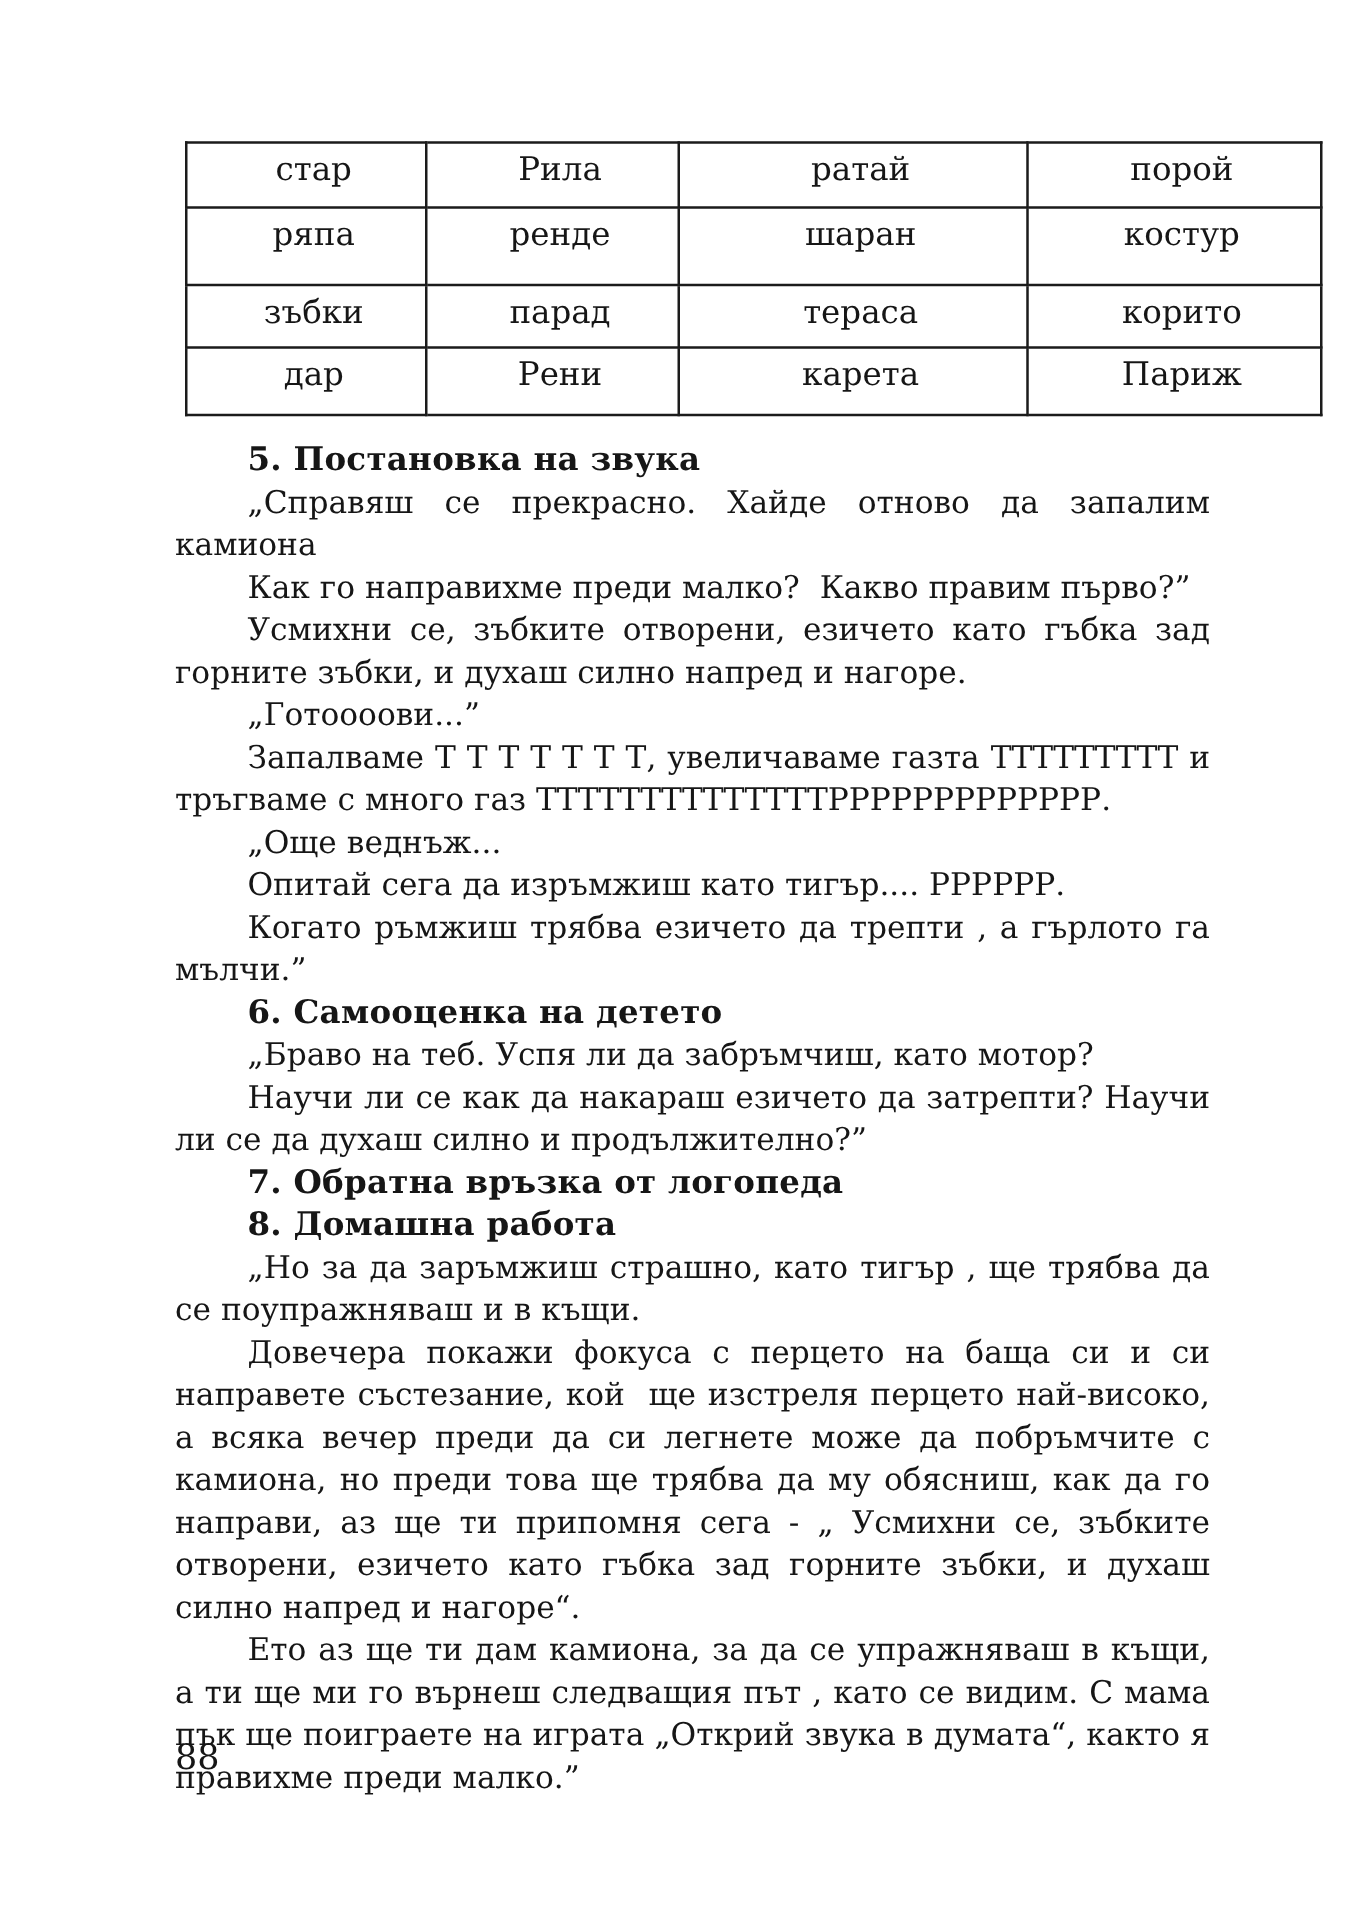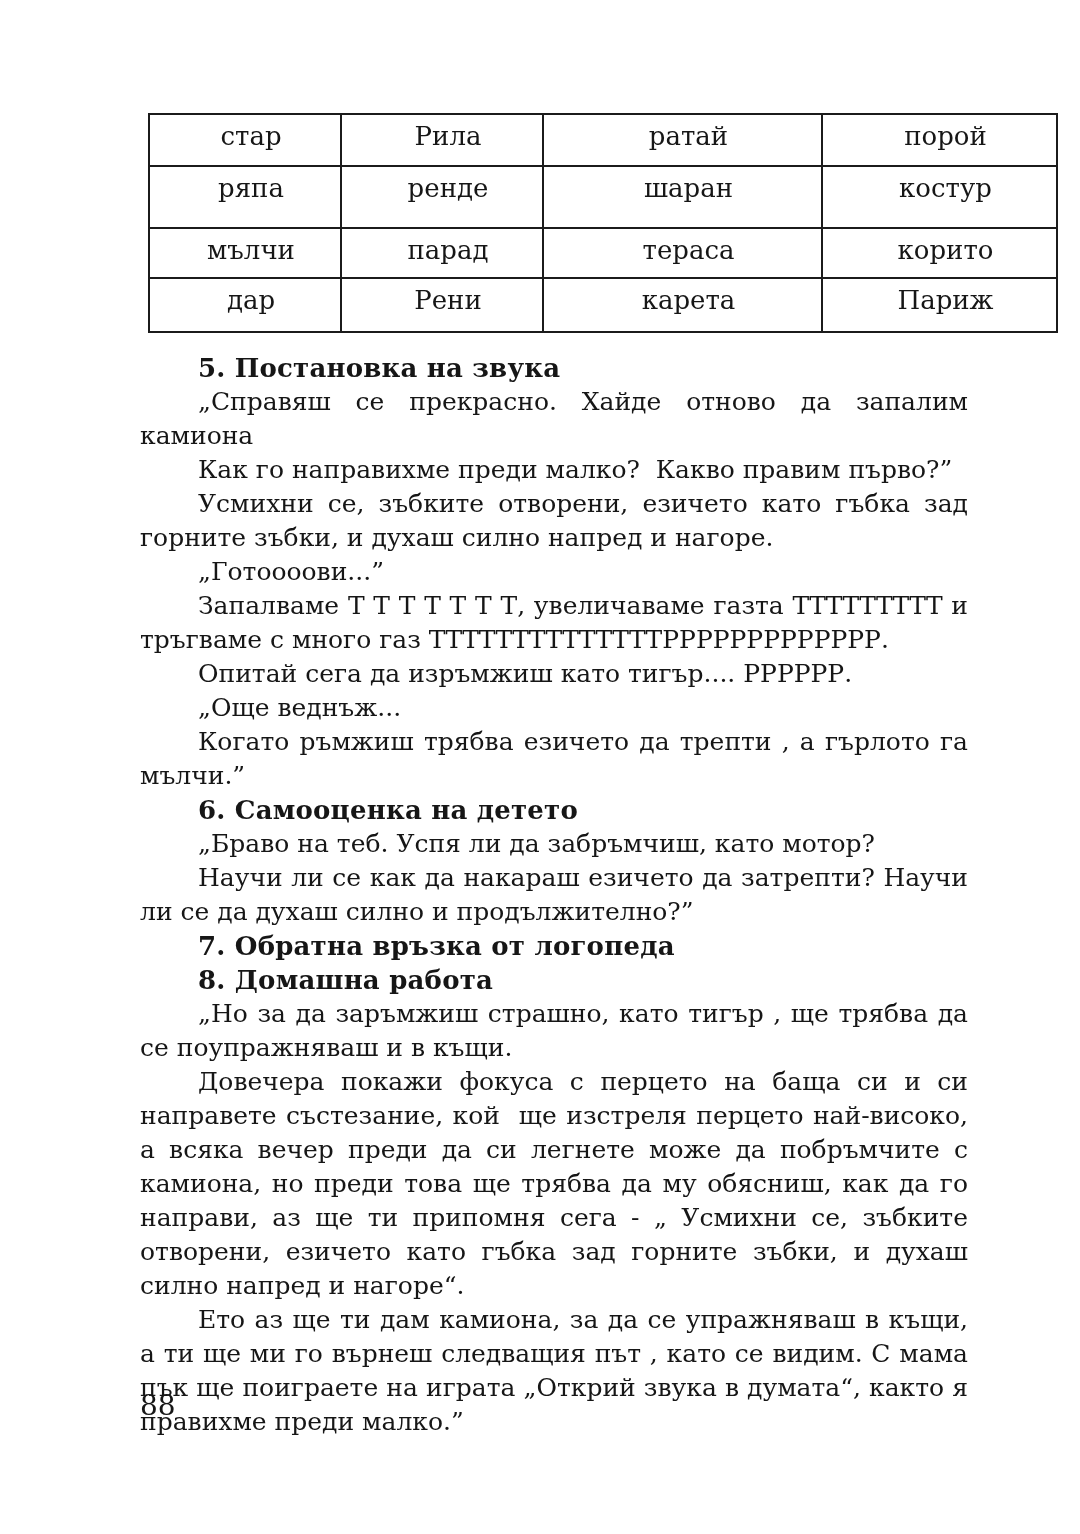--- a/index.html
+++ b/index.html
@@ -71,43 +71,43 @@
       <td class="c3">ратай</td>
       <td class="c4">порой</td>
     </tr>
     <tr>
       <td class="c1">ряпа</td>
       <td class="c2">ренде</td>
       <td class="c3">шаран</td>
       <td class="c4">костур</td>
     </tr>
     <tr>
-      <td class="c1">мълчи</td>
+      <td class="c1">зъбки</td>
       <td class="c2">парад</td>
       <td class="c3">тераса</td>
       <td class="c4">корито</td>
     </tr>
     <tr>
       <td class="c1">дар</td>
       <td class="c2">Рени</td>
       <td class="c3">карета</td>
       <td class="c4">Париж</td>
     </tr>
   </tbody>
     </table>
 
   <div class="content">
     <p class="heading">5. Постановка на звука</p>
     <p class="para">„Справяш се прекрасно. Хайде отново да запалим камиона</p>
     <p class="para">Как го направихме преди малко?  Какво правим първо?”</p>
     <p class="para">Усмихни се, зъбките отворени, езичето като гъбка зад горните зъбки, и духаш силно напред и нагоре.</p>
     <p class="para">„Готоооови...”</p>
     <p class="para">Запалваме Т Т Т Т Т Т Т, увеличаваме газта ТТТТТТТТТ и тръгваме с много газ ТТТТТТТТТТТТТТРРРРРРРРРРРРР.</p>
+    <p class="para">„Още веднъж...</p>
     <p class="para">Опитай сега да изръмжиш като тигър.... РРРРРР.</p>
-    <p class="para">„Още веднъж...</p>
     <p class="para">Когато ръмжиш трябва езичето да трепти , а гърлото га мълчи.”</p>
     <p class="heading">6. Самооценка на детето</p>
     <p class="para">„Браво на теб. Успя ли да забръмчиш, като мотор?</p>
     <p class="para">Научи ли се как да накараш езичето да затрепти? Научи ли се да духаш силно и продължително?”</p>
     <p class="heading">7. Обратна връзка от логопеда</p>
     <p class="heading">8. Домашна работа</p>
     <p class="para">„Но за да заръмжиш страшно, като тигър , ще трябва да се поупражняваш и в къщи.</p>
     <p class="para">Довечера покажи фокуса с перцето на баща си и си направете състезание, кой  ще изстреля перцето най-високо, а всяка вечер преди да си легнете може да побръмчите с камиона, но преди това ще трябва да му обясниш, как да го направи, аз ще ти припомня сега - „ Усмихни се, зъбките отворени, езичето като гъбка зад горните зъбки, и духаш силно напред и нагоре“.</p>
     <p class="para">Ето аз ще ти дам камиона, за да се упражняваш в къщи, а ти ще ми го върнеш следващия път , като се видим. С мама пък ще поиграете на играта „Открий звука в думата“, както я правихме преди малко.”</p>
   </div>

